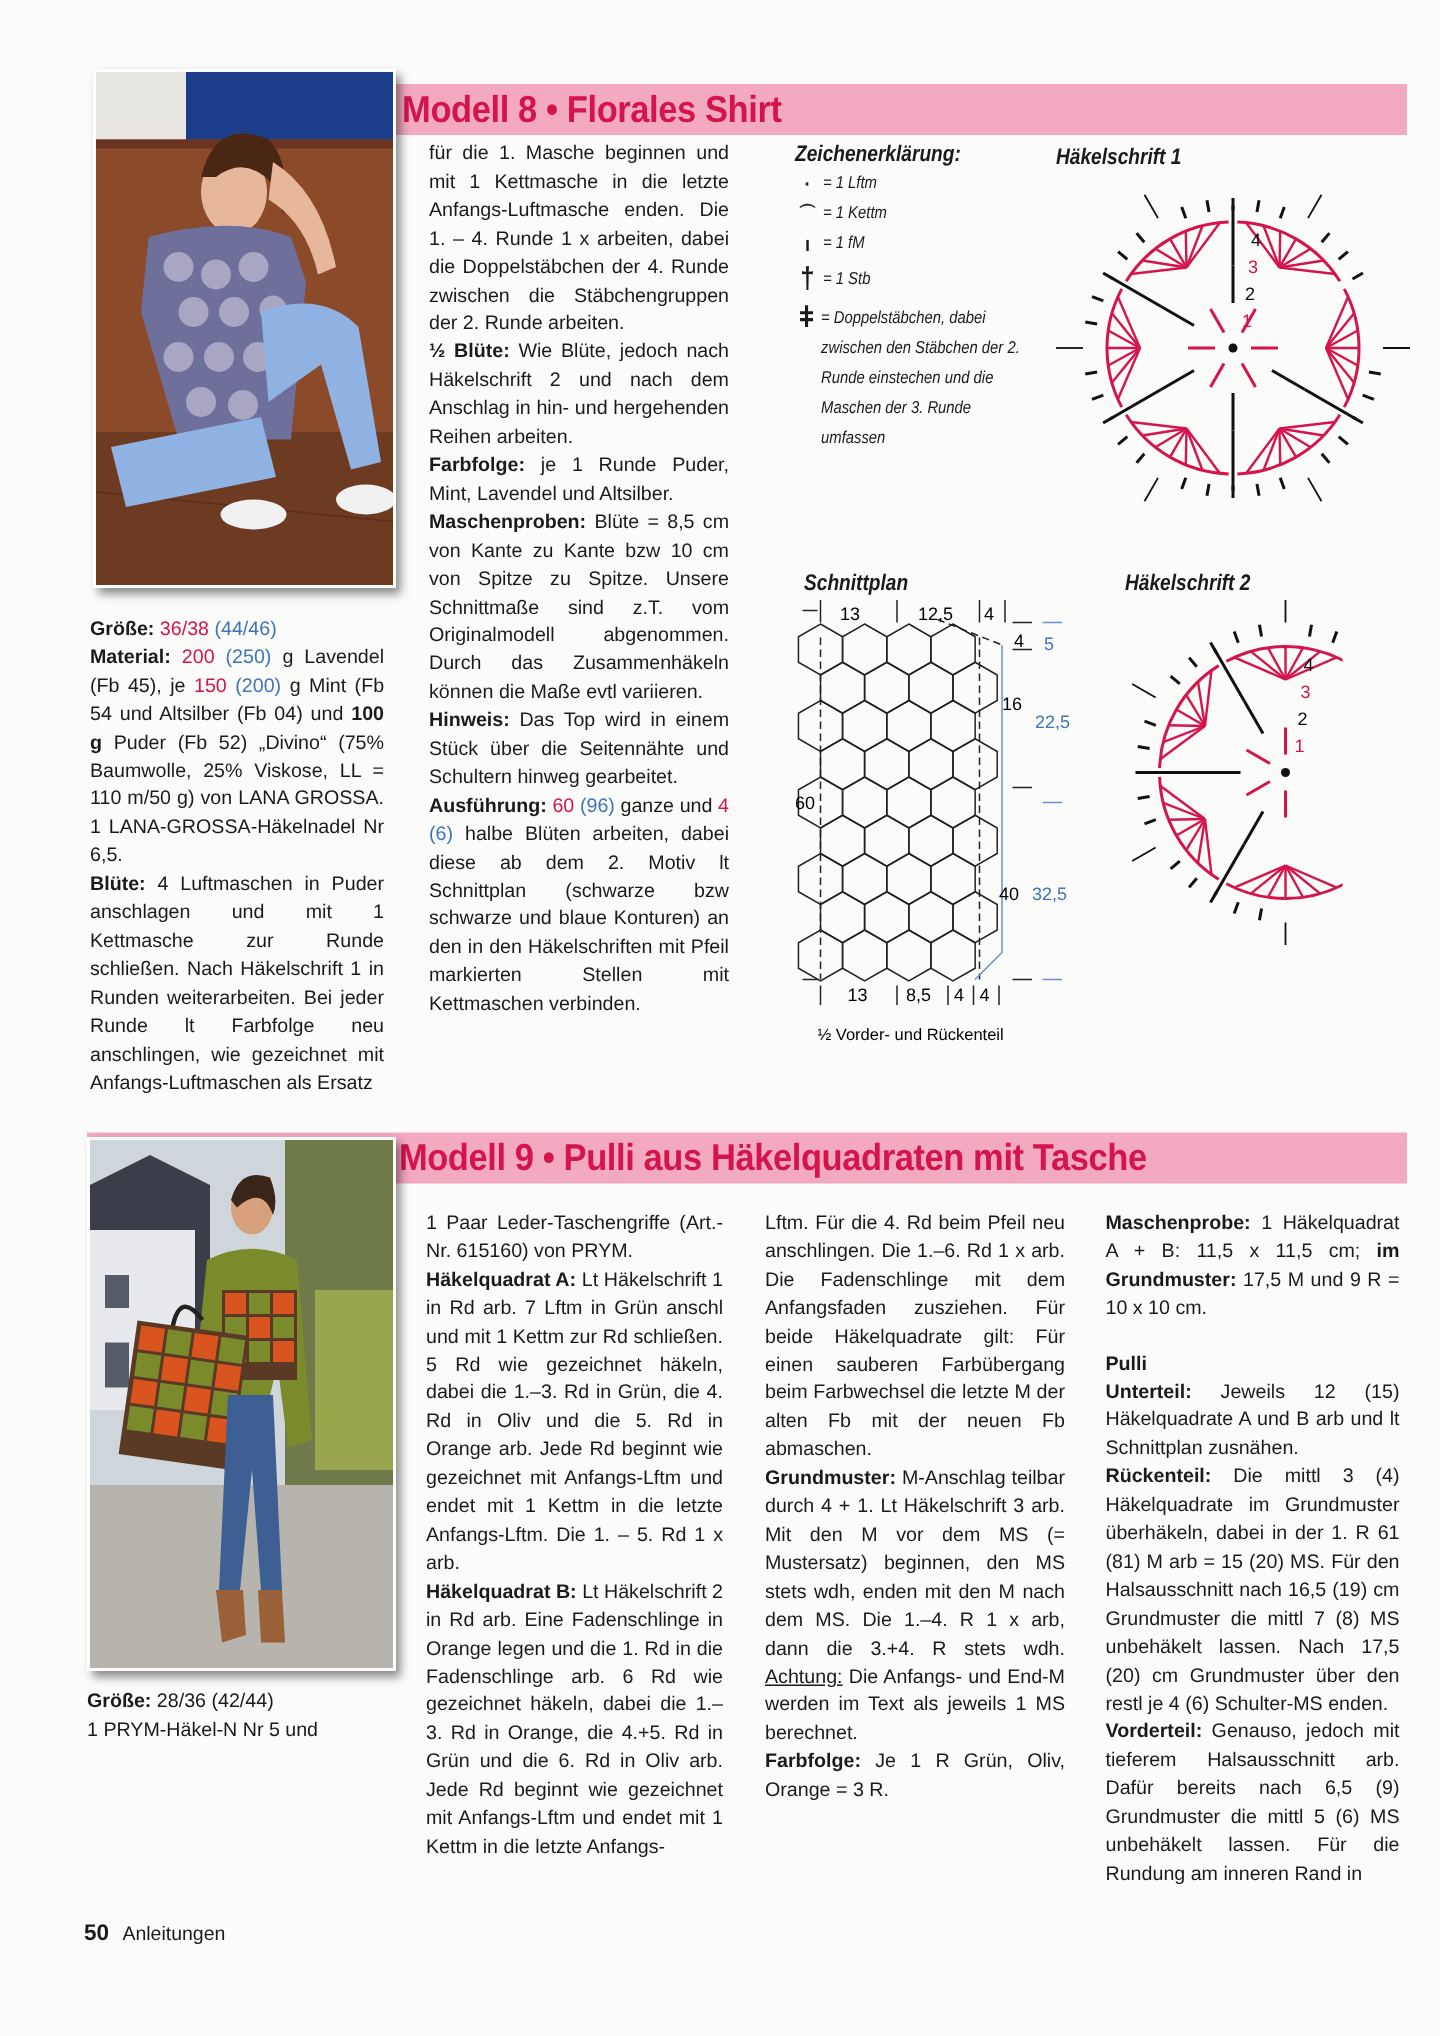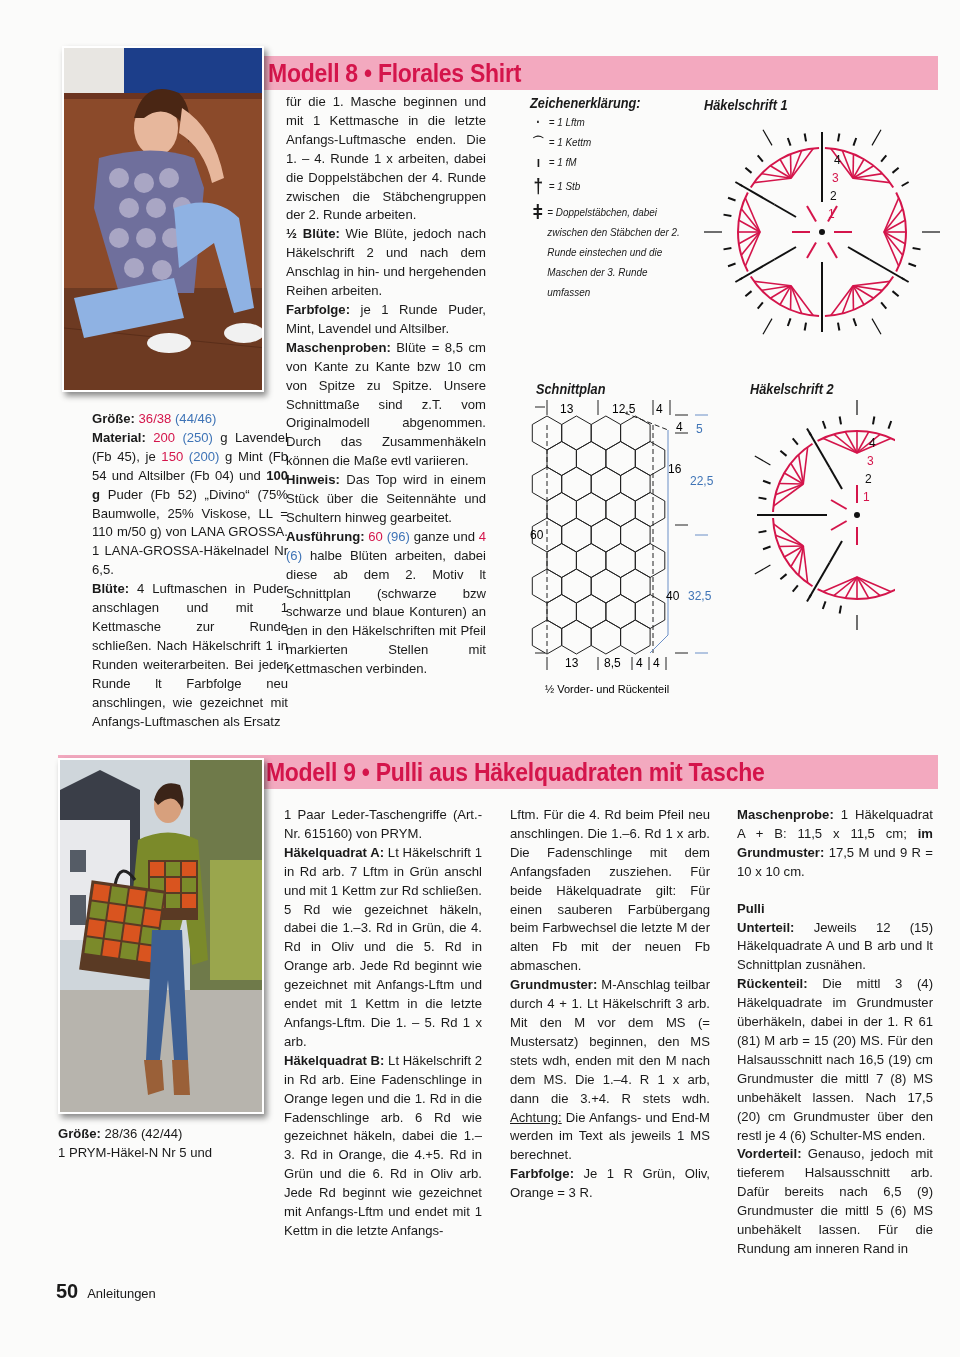--- a/index.html
+++ b/index.html
@@ -8,21 +8,21 @@
   .banner h1 { font-family: "Liberation Sans", sans-serif; font-weight: bold; color: #d4154b; font-size: 25px; letter-spacing: -0.3px; line-height: 34px; padding-left: 16px; transform: scaleX(0.92); transform-origin: left; white-space: nowrap; }
   .col { position: absolute; font-size: 13.1px; line-height: 18.9px; text-align: justify; }
   .col p { margin: 0; }
   .col b { font-weight: bold; }
   .pink { color: #d4154b; }
   .blue { color: #3f74b6; }
   .photo { position: absolute; border: 2px solid #fff; box-shadow: 3px 4px 6px rgba(0,0,0,0.45); overflow: hidden; }
   .legend { position: absolute; font-style: italic; font-size: 11.5px; line-height: 20px; transform: scaleX(0.86); transform-origin: left; }
   .diag-title { position: absolute; font-weight: bold; font-style: italic; font-size: 15px; transform: scaleX(0.85); transform-origin: left; white-space: nowrap; }
   .footer { position: absolute; left: 56px; top: 1280px; font-size: 13px; }
-  .footer .num { font-size: 20px; font-weight: bold; margin-right: 6px; }
+  .footer .num { font-size: 15px; font-weight: bold; margin-right: 6px; }
   .legend-row { display: flex; align-items: center; }
   .sym { width: 24px; display: inline-block; text-align: center; font-style: normal; font-weight: bold; font-size: 14px; }
   .dim { font-size: 12px; font-family: "Liberation Sans", sans-serif; }
 </style>
 </head>
 <body>
 
 <div class="banner" style="left:62px; top:56px; width:876px;">
   <h1 style="padding-left:224px;">Modell 8 • Florales Shirt</h1>
 </div>
@@ -52,21 +52,21 @@
       <circle cx="70" cy="220" r="10"></circle>
         <circle cx="98" cy="222" r="10"></circle>
     </g>
     <path d="M110 160 Q150 145 175 170 L190 260 L170 265 L150 195 L115 220 Z" fill="#8fb2e3"></path>
     <path d="M10 250 L110 230 L120 270 L20 290 Z" fill="#8fb2e3"></path>
     <ellipse cx="105" cy="295" rx="22" ry="10" fill="#f1f1f1"></ellipse>
     <ellipse cx="180" cy="285" rx="20" ry="10" fill="#f1f1f1"></ellipse>
   </svg>
 </div>
 
-<div class="col" style="left:60px; top:410px; width:196px;margin-left:32px;">
+<div class="col" style="left:60px; top:410px; width:196px;">
   <p><b>Größe:</b> <span class="pink">36/38</span> <span class="blue">(44/46)</span></p>
   <p><b>Material:</b> <span class="pink">200</span> <span class="blue">(250)</span> <span>g Lavendel (Fb 45), je</span> <span class="pink">150</span> <span class="blue">(200)</span> <span>g Mint (Fb 54 und Altsilber (Fb 04) und</span> <b>100 g</b> <span>Puder (Fb 52) „Divino“ (75% Baumwolle, 25% Viskose, LL = 110 m/50 g) von LANA GROSSA. 1 LANA-GROSSA-Häkelnadel Nr 6,5.</span></p>
   <p><b>Blüte:</b> <span>4 Luftmaschen in Puder anschlagen und mit 1 Kettmasche zur Runde schließen. Nach Häkelschrift 1 in Runden weiterarbeiten. Bei jeder Runde lt Farbfolge neu anschlingen, wie gezeichnet mit Anfangs-Luftmaschen als Ersatz</span></p>
 </div>
 
 <div class="col" style="left:286px; top:93px; width:200px;">
   <p>für die 1. Masche beginnen und mit 1 Kettmasche in die letzte Anfangs-Luftmasche enden. Die 1. – 4. Runde 1 x arbeiten, dabei die Doppelstäbchen der 4. Runde zwischen die Stäbchengruppen der 2. Runde arbeiten.</p>
   <p><b>½ Blüte:</b> <span>Wie Blüte, jedoch nach Häkelschrift 2 und nach dem Anschlag in hin- und hergehenden Reihen arbeiten.</span></p>
   <p><b>Farbfolge:</b> <span>je 1 Runde Puder, Mint, Lavendel und Altsilber.</span></p>
   <p><b>Maschenproben:</b> <span>Blüte = 8,5 cm von Kante zu Kante bzw 10 cm von Spitze zu Spitze. Unsere Schnittmaße sind z.T. vom Originalmodell abgenommen. Durch das Zusammenhäkeln können die Maße evtl variieren.</span></p>

